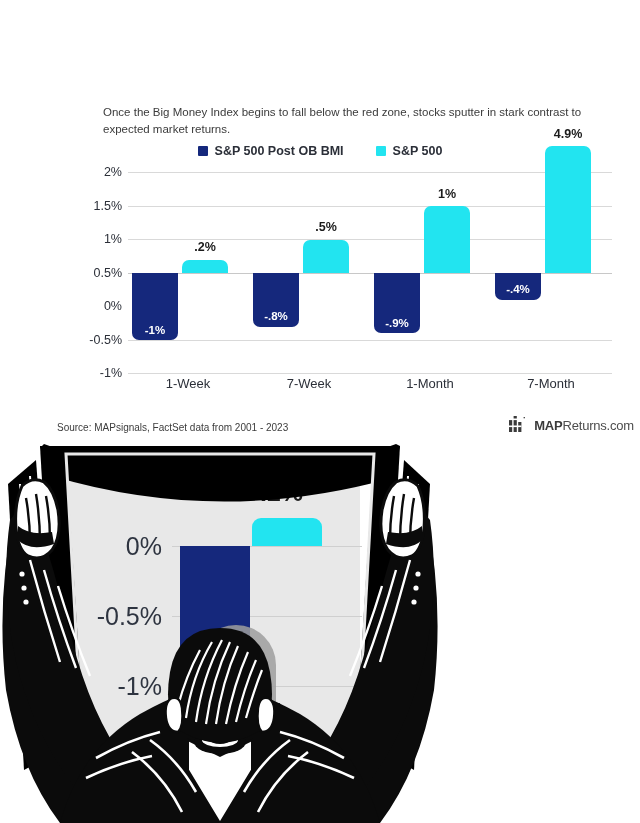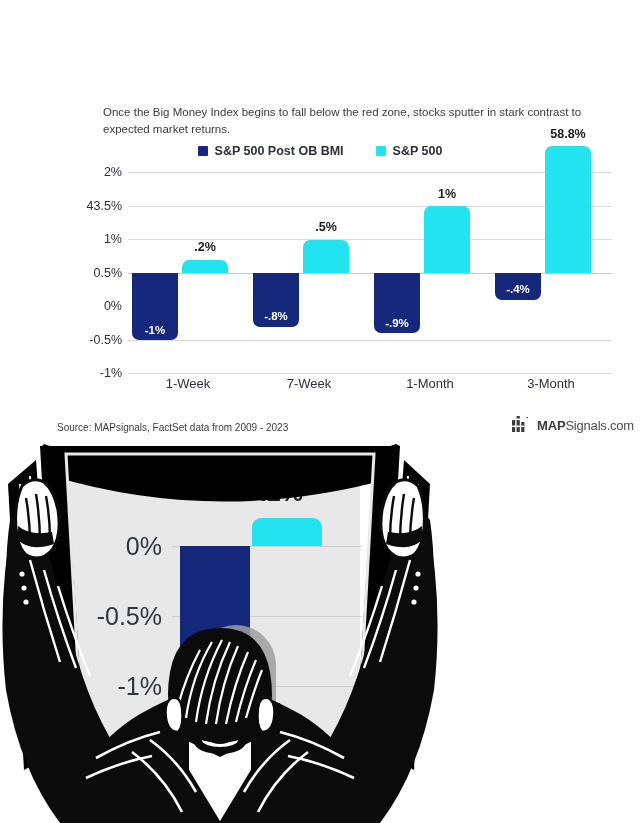--- a/index.html
+++ b/index.html
@@ -118,21 +118,21 @@
       <span class="legend-label">S&amp;P 500 Post OB BMI</span>
     </div>
     <div class="legend-item">
       <span class="legend-swatch" style="background:#22e4f0"></span>
       <span class="legend-label">S&amp;P 500</span>
     </div>
   </div>
 
   <div id="yaxis">
     <div class="ytick" style="top:172px">2%</div>
-    <div class="ytick" style="top:205.5px">43.5%</div>
+    <div class="ytick" style="top:205.5px">1.5%</div>
     <div class="ytick" style="top:239px">1%</div>
     <div class="ytick" style="top:272.5px">0.5%</div>
     <div class="ytick" style="top:306px">0%</div>
     <div class="ytick" style="top:339.5px">-0.5%</div>
     <div class="ytick" style="top:373px">-1%</div>
   </div>
 
   <div id="plot">
     <div class="gridline" style="top:0px"></div>
     <div class="gridline" style="top:33.5px"></div>
@@ -163,37 +163,37 @@
       <div class="vlabel-in" style="left:4px;top:145px;">-.9%</div>
       <div class="bar pos cyan" style="left:54px;height:67px;"></div>
       <div class="vlabel-out" style="left:47px;top:15px;">1%</div>
       <div class="xlabel" style="left:0px;">1-Month</div>
     </div>
 
     <div class="group" style="left:363px;width:120px;">
       <div class="bar neg navy" style="left:4px;height:26.8px;"></div>
       <div class="vlabel-in" style="left:4px;top:111px;">-.4%</div>
       <div class="bar pos cyan" style="left:54px;height:127.3px;"></div>
-      <div class="vlabel-out" style="left:47px;top:-45px;">58.8%</div>
-      <div class="xlabel" style="left:0px;">3-Month</div>
-    </div>
-  </div>
-
-  <div id="source-note">Source: MAPsignals, FactSet data from 2009 - 2023</div>
+      <div class="vlabel-out" style="left:47px;top:-45px;">4.9%</div>
+      <div class="xlabel" style="left:0px;">7-Month</div>
+    </div>
+  </div>
+
+  <div id="source-note">Source: MAPsignals, FactSet data from 2001 - 2023</div>
 
   <div id="logo">
     <svg id="logo-mark" width="20" height="19" viewBox="0 0 20 19">
       <rect x="0" y="4" width="3.2" height="12" fill="#3a3a3a"></rect>
       <rect x="4.6" y="0" width="3.2" height="16" fill="#3a3a3a"></rect>
       <rect x="9.2" y="6" width="3.2" height="10" fill="#3a3a3a"></rect>
       <rect x="0" y="2.5" width="12.4" height="1.6" fill="#ffffff"></rect>
       <rect x="0" y="9.5" width="12.4" height="1.6" fill="#ffffff"></rect>
       <rect x="14.6" y="1" width="1.3" height="1.3" fill="#3a3a3a"></rect>
     </svg>
-    <div id="logo-text"><b>MAP</b><span>Signals.com</span></div>
+    <div id="logo-text"><b>MAP</b><span>Returns.com</span></div>
   </div>
 </div>
 
 <div id="illustration">
 
   <div style="position:absolute;left:60px;top:12px;width:300px;height:312px;background:#e8e8e8;border-radius:14px;"></div>
 
   <div id="paper-chart">
     <div class="p-grid" style="left:100px;top:18px;width:200px;"></div>
     <div class="p-grid" style="left:100px;top:88px;width:200px;"></div>

